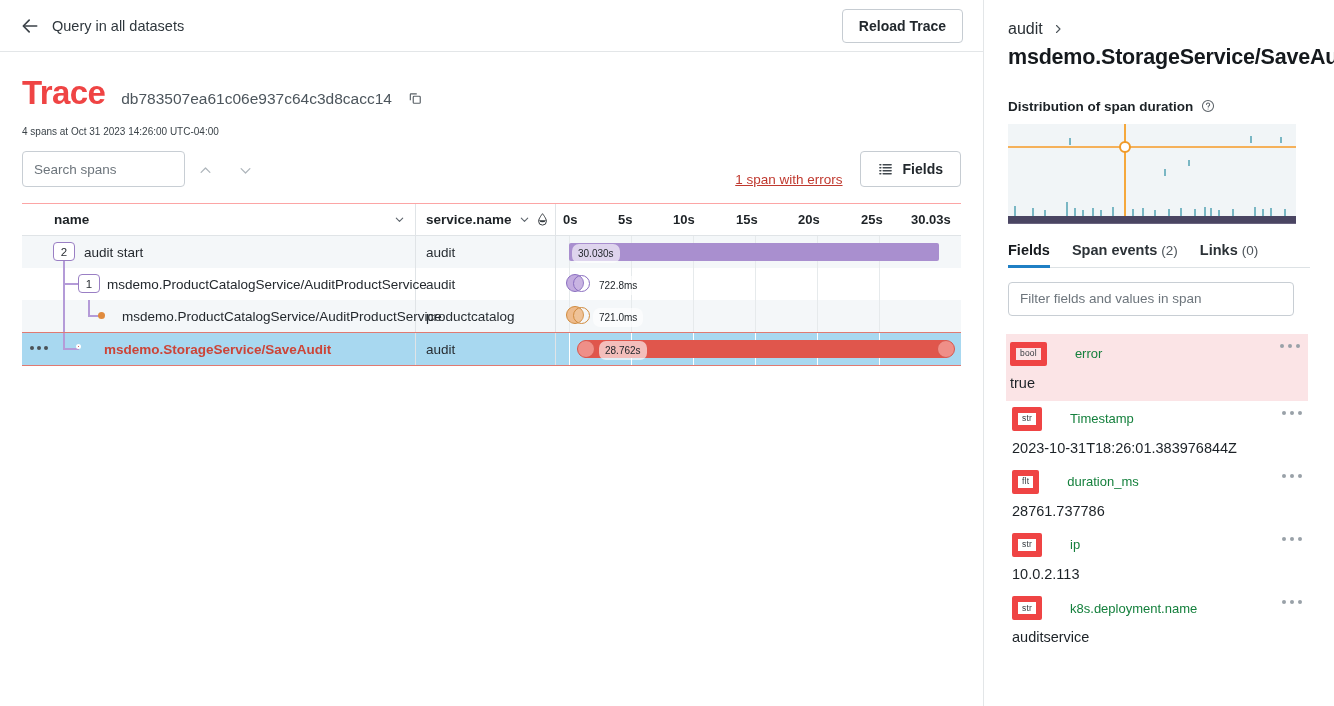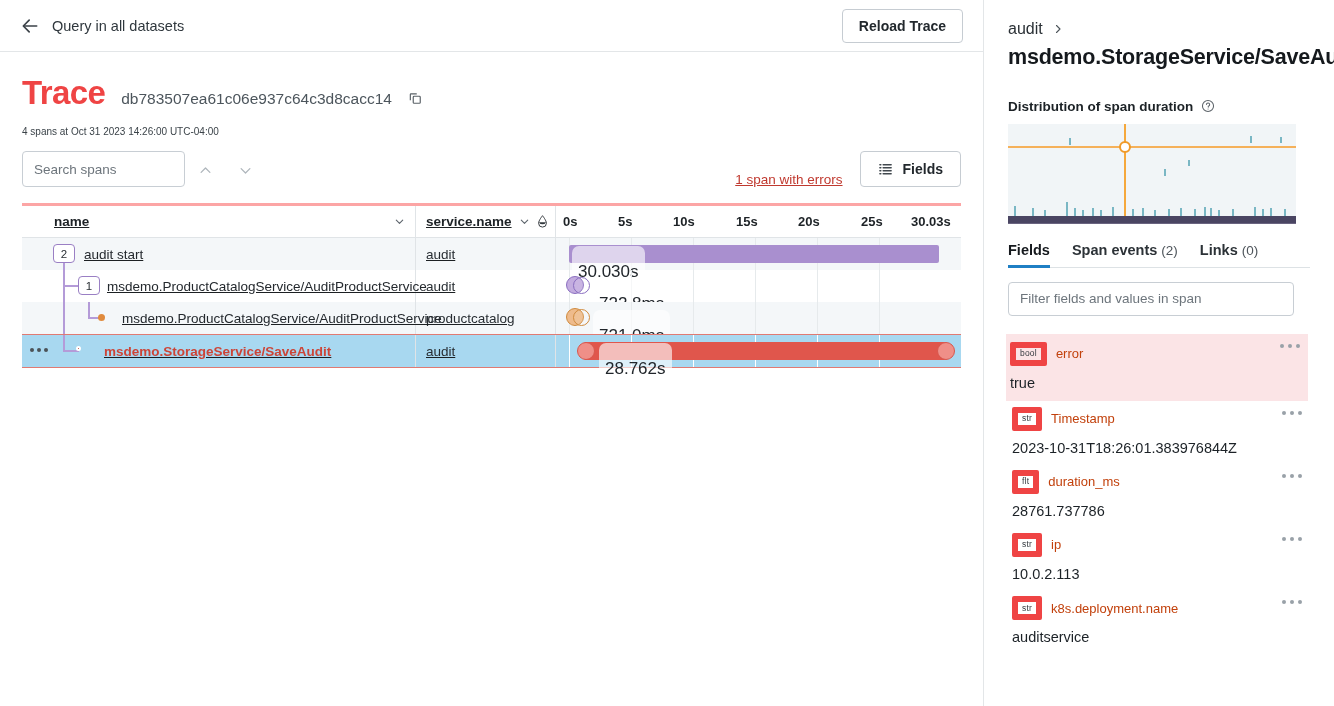--- a/index.html
+++ b/index.html
@@ -53,21 +53,21 @@
     margin-right: 17px;
   }
   .fields-btn {
     display: flex; align-items: center; gap: 10px;
     border: 1px solid #c6ccd2; border-radius: 4px; background: #fff;
     padding: 9px 17px; font-size: 14px; font-weight: bold; color: #22282d; cursor: pointer;
   }
   .fields-icon { width: 15px; height: 15px; color: #41484e; }
 
   
-  .tbl { margin: 16px 22px 0 22px; border-top: 3px solid #fca5a5; position: relative; text-decoration: underline; }
+  .tbl { margin: 16px 22px 0 22px; border-top: 1px solid #fca5a5; position: relative; }
   .thead {
     display: flex; height: 32px; align-items: center;
     border-bottom: 1px solid #e0e4e7; font-size: 13.5px; font-weight: bold; color: #1d2226;
   }
   .col-name { width: 394px; display: flex; align-items: center; padding-left: 32px; height: 100%;
               border-right: 1px solid #e0e4e7; }
   .col-name .lbl { flex: 1; }
   .col-svc { width: 140px; display: flex; align-items: center; gap: 7px; padding-left: 10px;
              height: 100%; border-right: 1px solid #e0e4e7; }
   .chev { width: 11px; height: 11px; color: #5c646b; cursor: pointer; }
@@ -99,22 +99,22 @@
   .tree-line { position: absolute; background: #b49bd8; z-index: 1; }
   .dot { position: absolute; width: 7px; height: 7px; border-radius: 50%; background: #e08b3e; z-index: 3; }
   .dot.err { background: #c0392f; border: 2px solid #fff; width: 5px; height: 5px; }
   .kebab { position: absolute; left: 8px; display: flex; gap: 3px; cursor: pointer; }
   .kebab i { width: 4px; height: 4px; border-radius: 50%; background: #4b5257; display: block; }
 
   .bar { position: absolute; top: 7px; height: 18px; border-radius: 2px; }
   .bar.purple { background: #a98fcf; }
   .bar.red { background: #e0564c; }
   .bar-label {
-    position: absolute; top: 8px; font-size: 17px; color: #21262b;
-    background: rgba(255,255,255,0.62); padding: 16px 6px; border-radius: 7px; white-space: nowrap;
+    position: absolute; top: 8px; font-size: 10px; color: #21262b;
+    background: rgba(255,255,255,0.62); padding: 4px 6px; border-radius: 7px; white-space: nowrap;
   }
   .minibar { position: absolute; top: 6px; height: 20px; }
   .circ { position: absolute; border-radius: 50%; }
   .endcap { position: absolute; width: 18px; height: 18px; border-radius: 50%;
             background: #ef8f88; border: 1px solid #d8564c; top: 7px; }
 
   
   .right { width: 350px; height: 706px; padding: 20px 24px 0 24px; overflow: hidden; }
   .bc { display: flex; align-items: center; gap: 9px; font-size: 16px; color: #2a3035; }
   .bc-chev { width: 12px; height: 12px; color: #4c545a; }
@@ -150,21 +150,21 @@
 
   .fields-list { margin-top: 18px; width: 302px; }
   .fld { position: relative; padding: 6px 0 8px 4px; }
   .fld.error-row { background: #fbe4e6; padding: 8px 0 10px 4px; margin-left: -2px; width: 302px; }
   .fld-key { display: flex; align-items: center; gap: 9px; }
   .type-badge {
     border: 6px solid #ef4444; border-radius: 2px; font-size: 8.5px; color: #343a3f;
     padding: 0.5px 4px 1px 4px; letter-spacing: 0.2px; line-height: 1.25;
     font-family: "Liberation Sans", sans-serif;
   }
-  .fld-name { font-size: 13px; color: #c2410c; }
+  .fld-name { font-size: 13px; color: #15803d; margin-left: 19px; }
   .fld-val { font-size: 14.5px; color: #1c2227; margin-top: 9px; }
   .fld-dots { position: absolute; right: 8px; top: 10px; display: flex; gap: 4px; cursor: pointer; }
   .fld-dots i { width: 4px; height: 4px; border-radius: 50%; background: #99a1a8; display: block; }
 </style>
 </head>
 <body>
 
 <div class="app">
 
   <div class="left">

